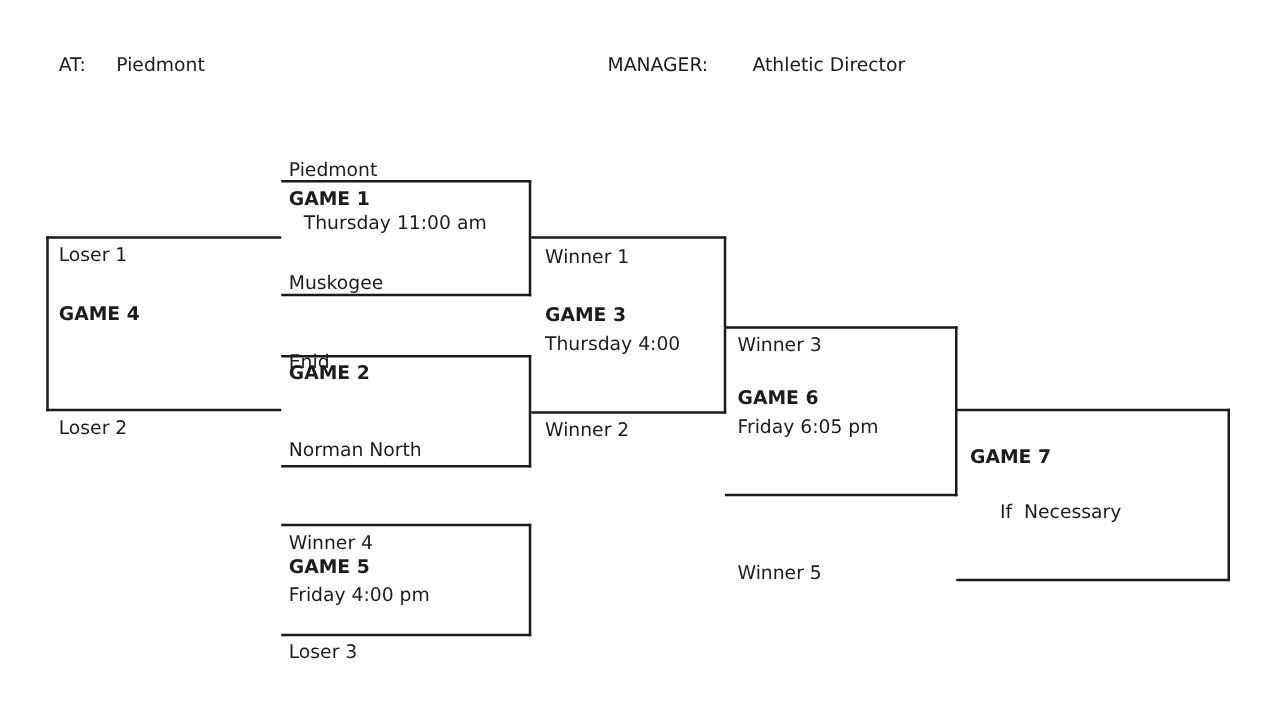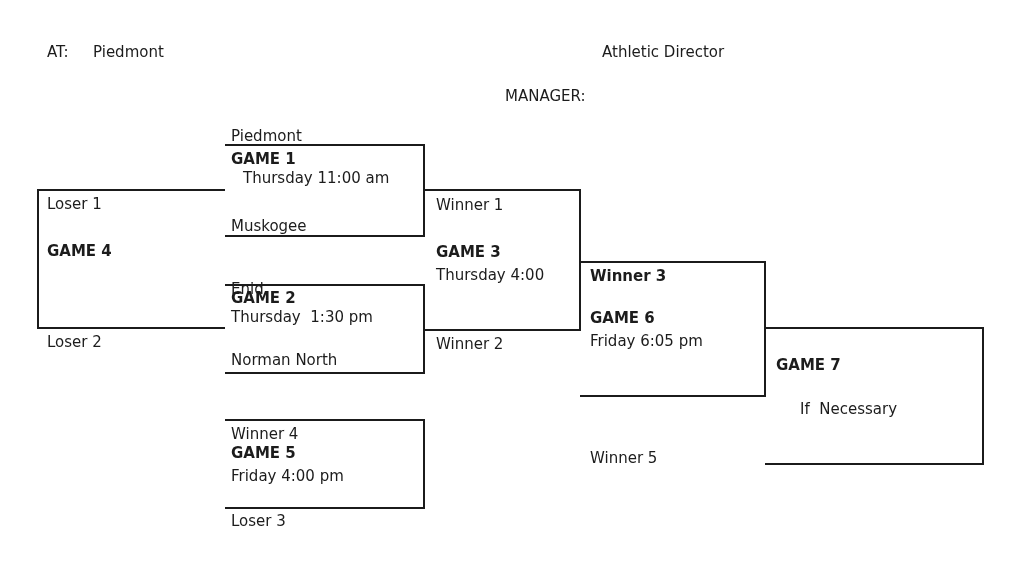--- a/index.html
+++ b/index.html
@@ -28,21 +28,21 @@
     border: 2px solid #1b1b1b;
     box-sizing: border-box;
     background: transparent;
   }
   .open-left  { border-left: none; }
   .open-right { border-right: none; }
 
   
   #at-label        { left: 47px;  top: 43px; }
   #at-value        { left: 93px;  top: 43px; }
-  #manager-label   { left: 505px; top: 43px; margin-top: 44px; }
+  #manager-label   { left: 486px; top: 43px; }
   #manager-value   { left: 602px; top: 43px; }
 
   
   #b1 { left: 225px; top: 144px; width: 200px; height: 93px;  }
   #b2 { left: 225px; top: 284px; width: 200px; height: 90px;  }
   #b3 { left: 425px; top: 189px; width: 156px; height: 142px; }
   #b4 { left: 37px;  top: 189px; width: 188px; height: 140px; }
   #b5 { left: 225px; top: 419px; width: 200px; height: 90px;  }
   #b6 { left: 580px; top: 261px; width: 186px; height: 136px; }
   #b7 { left: 765px; top: 327px; width: 219px; height: 138px; }
@@ -65,21 +65,21 @@
   
   #g4-top    { left: 47px;  top: 195px; }
   #g4-title  { left: 47px;  top: 242px; }
   #g4-bottom { left: 47px;  top: 333px; }
   
   #g5-top    { left: 231px; top: 425px; }
   #g5-title  { left: 231px; top: 444px; }
   #g5-time   { left: 231px; top: 467px; }
   #g5-bottom { left: 231px; top: 512px; }
   
-  #g6-top    { left: 590px; top: 267px; font-weight: bold; }
+  #g6-top    { left: 590px; top: 267px; }
   #g6-title  { left: 590px; top: 309px; }
   #g6-time   { left: 590px; top: 332px; }
   #g6-bottom { left: 590px; top: 401px; margin-top: 48px; }
   
   #g7-title  { left: 776px; top: 356px; }
   #g7-time   { left: 776px; top: 378px; }
   #g7-note   { left: 776px; top: 400px; margin-left: 24px; }
 </style>
 </head>
 <body>
@@ -99,21 +99,20 @@
   <div class="box open-left" id="b6"></div>
   <div class="box open-left" id="b7"></div>
 
   <span class="lbl" id="g1-top">Piedmont</span>
   <span class="lbl bold" id="g1-title">GAME 1</span>
   <span class="lbl" id="g1-time">Thursday 11:00 am</span>
   <span class="lbl" id="g1-bottom">Muskogee</span>
 
   <span class="lbl" id="g2-top">Enid</span>
   <span class="lbl bold" id="g2-title">GAME 2</span>
-  <span class="lbl" id="g2-time">Thursday  1:30 pm</span>
   <span class="lbl" id="g2-bottom">Norman North</span>
 
   <span class="lbl" id="g3-top">Winner 1</span>
   <span class="lbl bold" id="g3-title">GAME 3</span>
   <span class="lbl" id="g3-time">Thursday 4:00</span>
   <span class="lbl" id="g3-bottom">Winner 2</span>
 
   <span class="lbl" id="g4-top">Loser 1</span>
   <span class="lbl bold" id="g4-title">GAME 4</span>
   <span class="lbl" id="g4-bottom">Loser 2</span>

